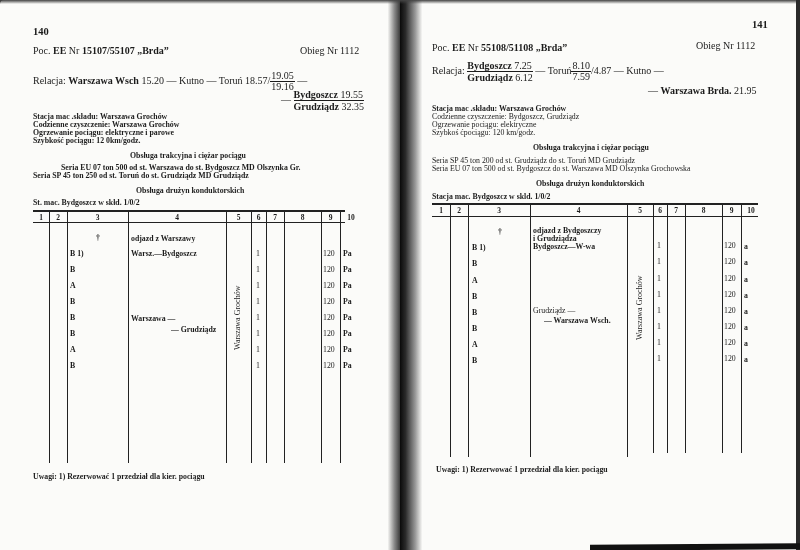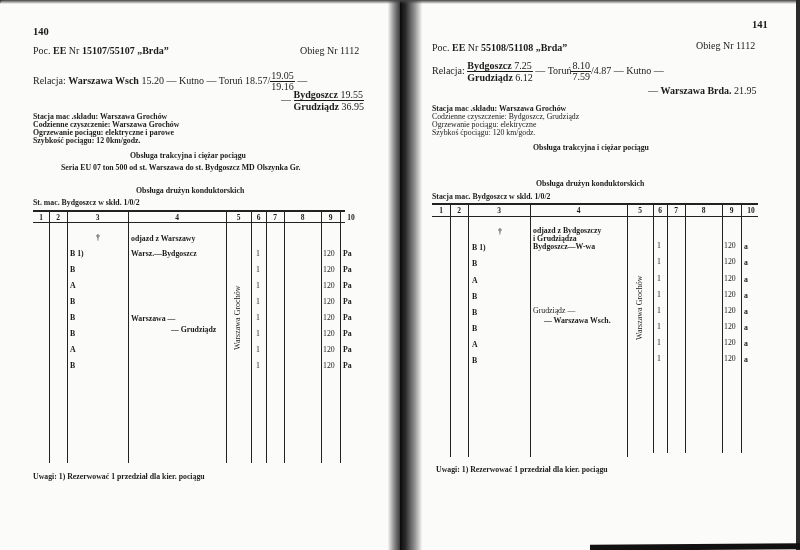--- a/index.html
+++ b/index.html
@@ -50,31 +50,32 @@
     <span>Relacja:</span>
     <span class="b">Warszawa Wsch</span>
     <span>15.20</span>
     <span>— Kutno — Toruń 18.57/</span><span class="frac"><span class="num">19.05</span><span class="den">19.16</span></span>
     <span>—</span>
   </div>
   <div class="t hdr" style="left:281px;top:89px;">
     <span>—</span>
     <span class="stack">
       <span class="top"><span class="b">Bydgoszcz</span> <span>19.55</span></span>
-      <span><span class="b">Grudziądz</span> <span>36.95</span></span>
+      <span><span class="b">Grudziądz</span> <span>32.35</span></span>
     </span>
   </div>
 
   <div class="t small b" style="left:33px;top:112px;">Stacja mac .składu: Warszawa Grochów</div>
   <div class="t small b" style="left:33px;top:120px;">Codzienne czyszczenie: Warszawa Grochów</div>
   <div class="t small b" style="left:33px;top:128px;">Ogrzewanie pociągu: elektryczne i parowe</div>
   <div class="t small b" style="left:33px;top:136px;">Szybkość pociągu: 12 0km/godz.</div>
 
   <div class="t small b" style="left:130px;top:151px;">Obsługa trakcyjna i ciężar pociągu</div>
   <div class="t small b" style="left:33px;top:163px;padding-left:28px;">Seria EU 07 ton 500 od st. Warszawa do st. Bydgoszcz MD Olszynka Gr.</div>
+  <div class="t small b" style="left:33px;top:171px;">Seria SP 45 ton 250 od st. Toruń do st. Grudziądz MD Grudziądz</div>
 
   <div class="t small b" style="left:136px;top:186px;">Obsługa drużyn konduktorskich</div>
   <div class="t small b" style="left:33px;top:198px;">St. mac. Bydgoszcz w skłd. 1/0/2</div>
 
   <div>
     <div class="hl thick" style="left:33px;top:210px;width:312px;"></div>
     <div class="hl" style="left:33px;top:222px;width:312px;"></div>
 
     <div class="vl" style="left:49px;top:211px;height:11px;"></div>
     <div class="vl" style="left:67px;top:211px;height:11px;"></div>
@@ -179,20 +180,22 @@
     <span class="b">Warszawa Brda.</span>
     <span>21.95</span>
   </div>
 
   <div class="t small b" style="left:24px;top:104px;">Stacja mac .składu: Warszawa Grochów</div>
   <div class="t small" style="left:24px;top:112px;">Codzienne czyszczenie: Bydgoszcz, Grudziądz</div>
   <div class="t small" style="left:24px;top:120px;">Ogrzewanie pociągu: elektryczne</div>
   <div class="t small" style="left:24px;top:128px;">Szybkoś ćpociągu: 120 km/godz.</div>
 
   <div class="t small b" style="left:125px;top:143px;">Obsługa trakcyjna i ciężar pociągu</div>
+  <div class="t small" style="left:24px;top:156px;">Seria SP 45 ton 200 od st. Grudziądz do st. Toruń MD Grudziądz</div>
+  <div class="t small" style="left:24px;top:164px;">Seria EU 07 ton 500 od st. Bydgoszcz do st. Warszawa MD Olszynka Grochowska</div>
 
   <div class="t small b" style="left:128px;top:179px;">Obsługa drużyn konduktorskich</div>
   <div class="t small b" style="left:24px;top:192px;">Stacja mac. Bydgoszcz w skld. 1/0/2</div>
 
   <div>
     <div class="hl thick" style="left:24px;top:203px;width:326px;"></div>
     <div class="hl" style="left:24px;top:216px;width:326px;"></div>
     <div class="vl" style="left:42px;top:204px;height:12px;"></div>
     <div class="vl" style="left:60px;top:204px;height:12px;"></div>
     <div class="vl" style="left:122px;top:204px;height:12px;"></div>

